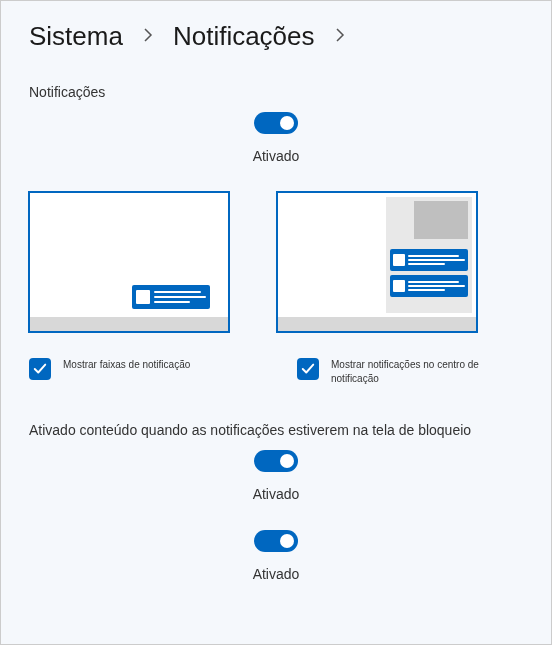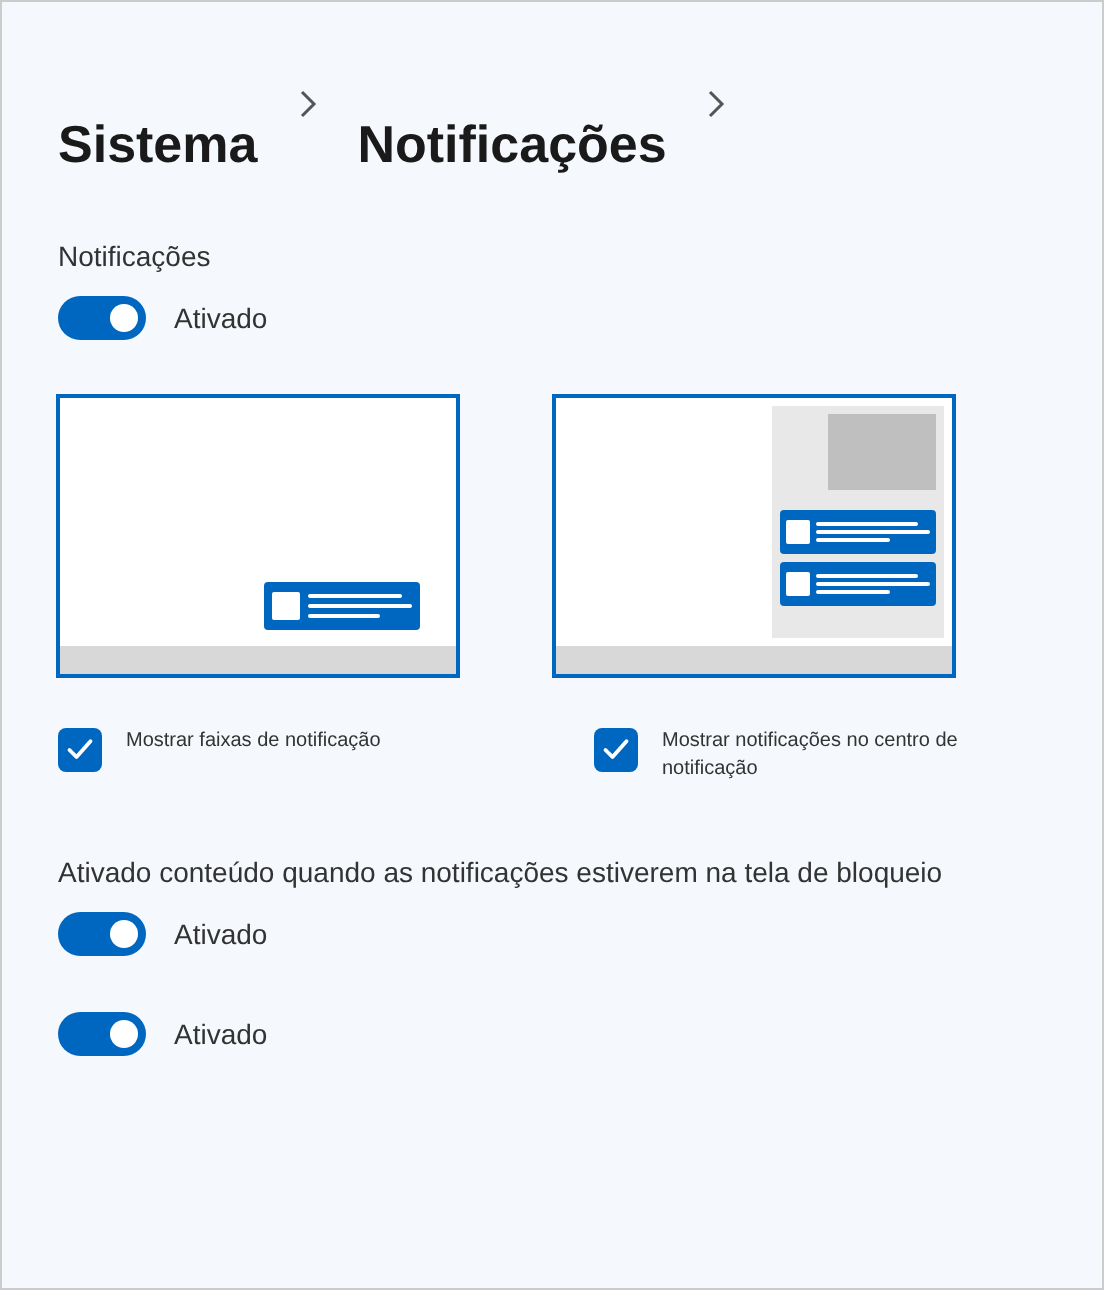--- a/index.html
+++ b/index.html
@@ -13,38 +13,38 @@
       border: 1px solid #ccc;
     }
     .breadcrumb {
       display: flex;
       align-items: center;
       gap: 20px;
       margin-bottom: 32px;
     }
     .breadcrumb-item {
       font-size: 26px;
-      font-weight: 700;
+      font-weight: 400;
       color: #1a1a1a;
-      margin-top: 36px;
     }
     .breadcrumb-sep {
       font-size: 16px;
       color: #555;
     }
     .section-label {
       font-size: 14px;
       color: #333;
       margin-bottom: 12px;
     }
     .toggle-row {
       display: flex;
       align-items: center;
       gap: 14px;
       margin-bottom: 28px;
+      flex-direction: column;
     }
     .toggle {
       width: 44px;
       height: 22px;
       background: #0067c0;
       border-radius: 11px;
       position: relative;
       cursor: pointer;
     }
     .toggle::after {

